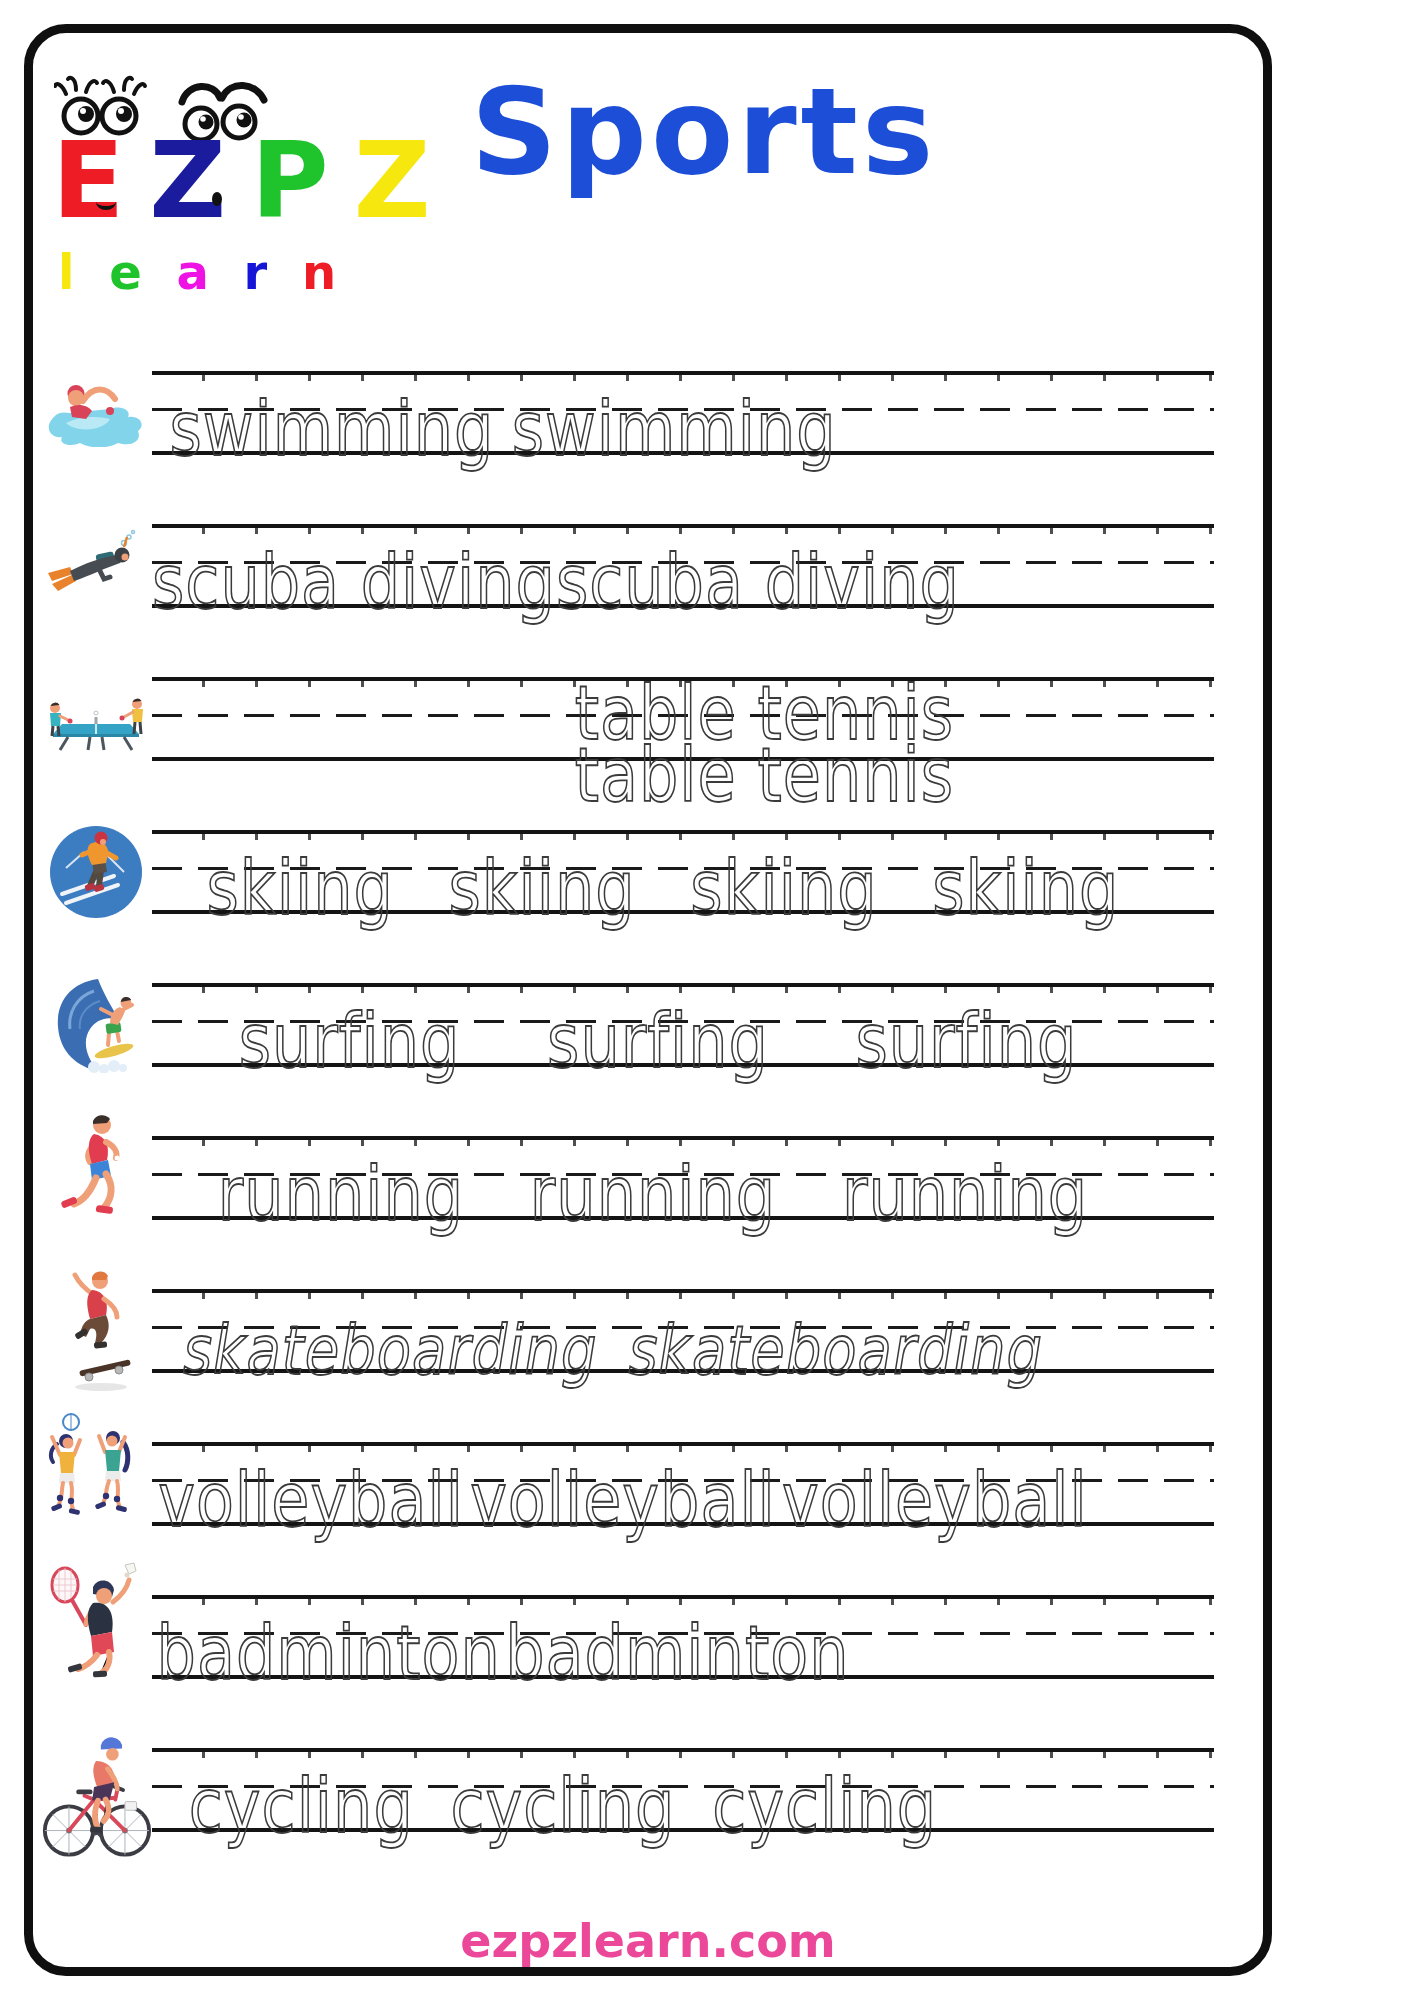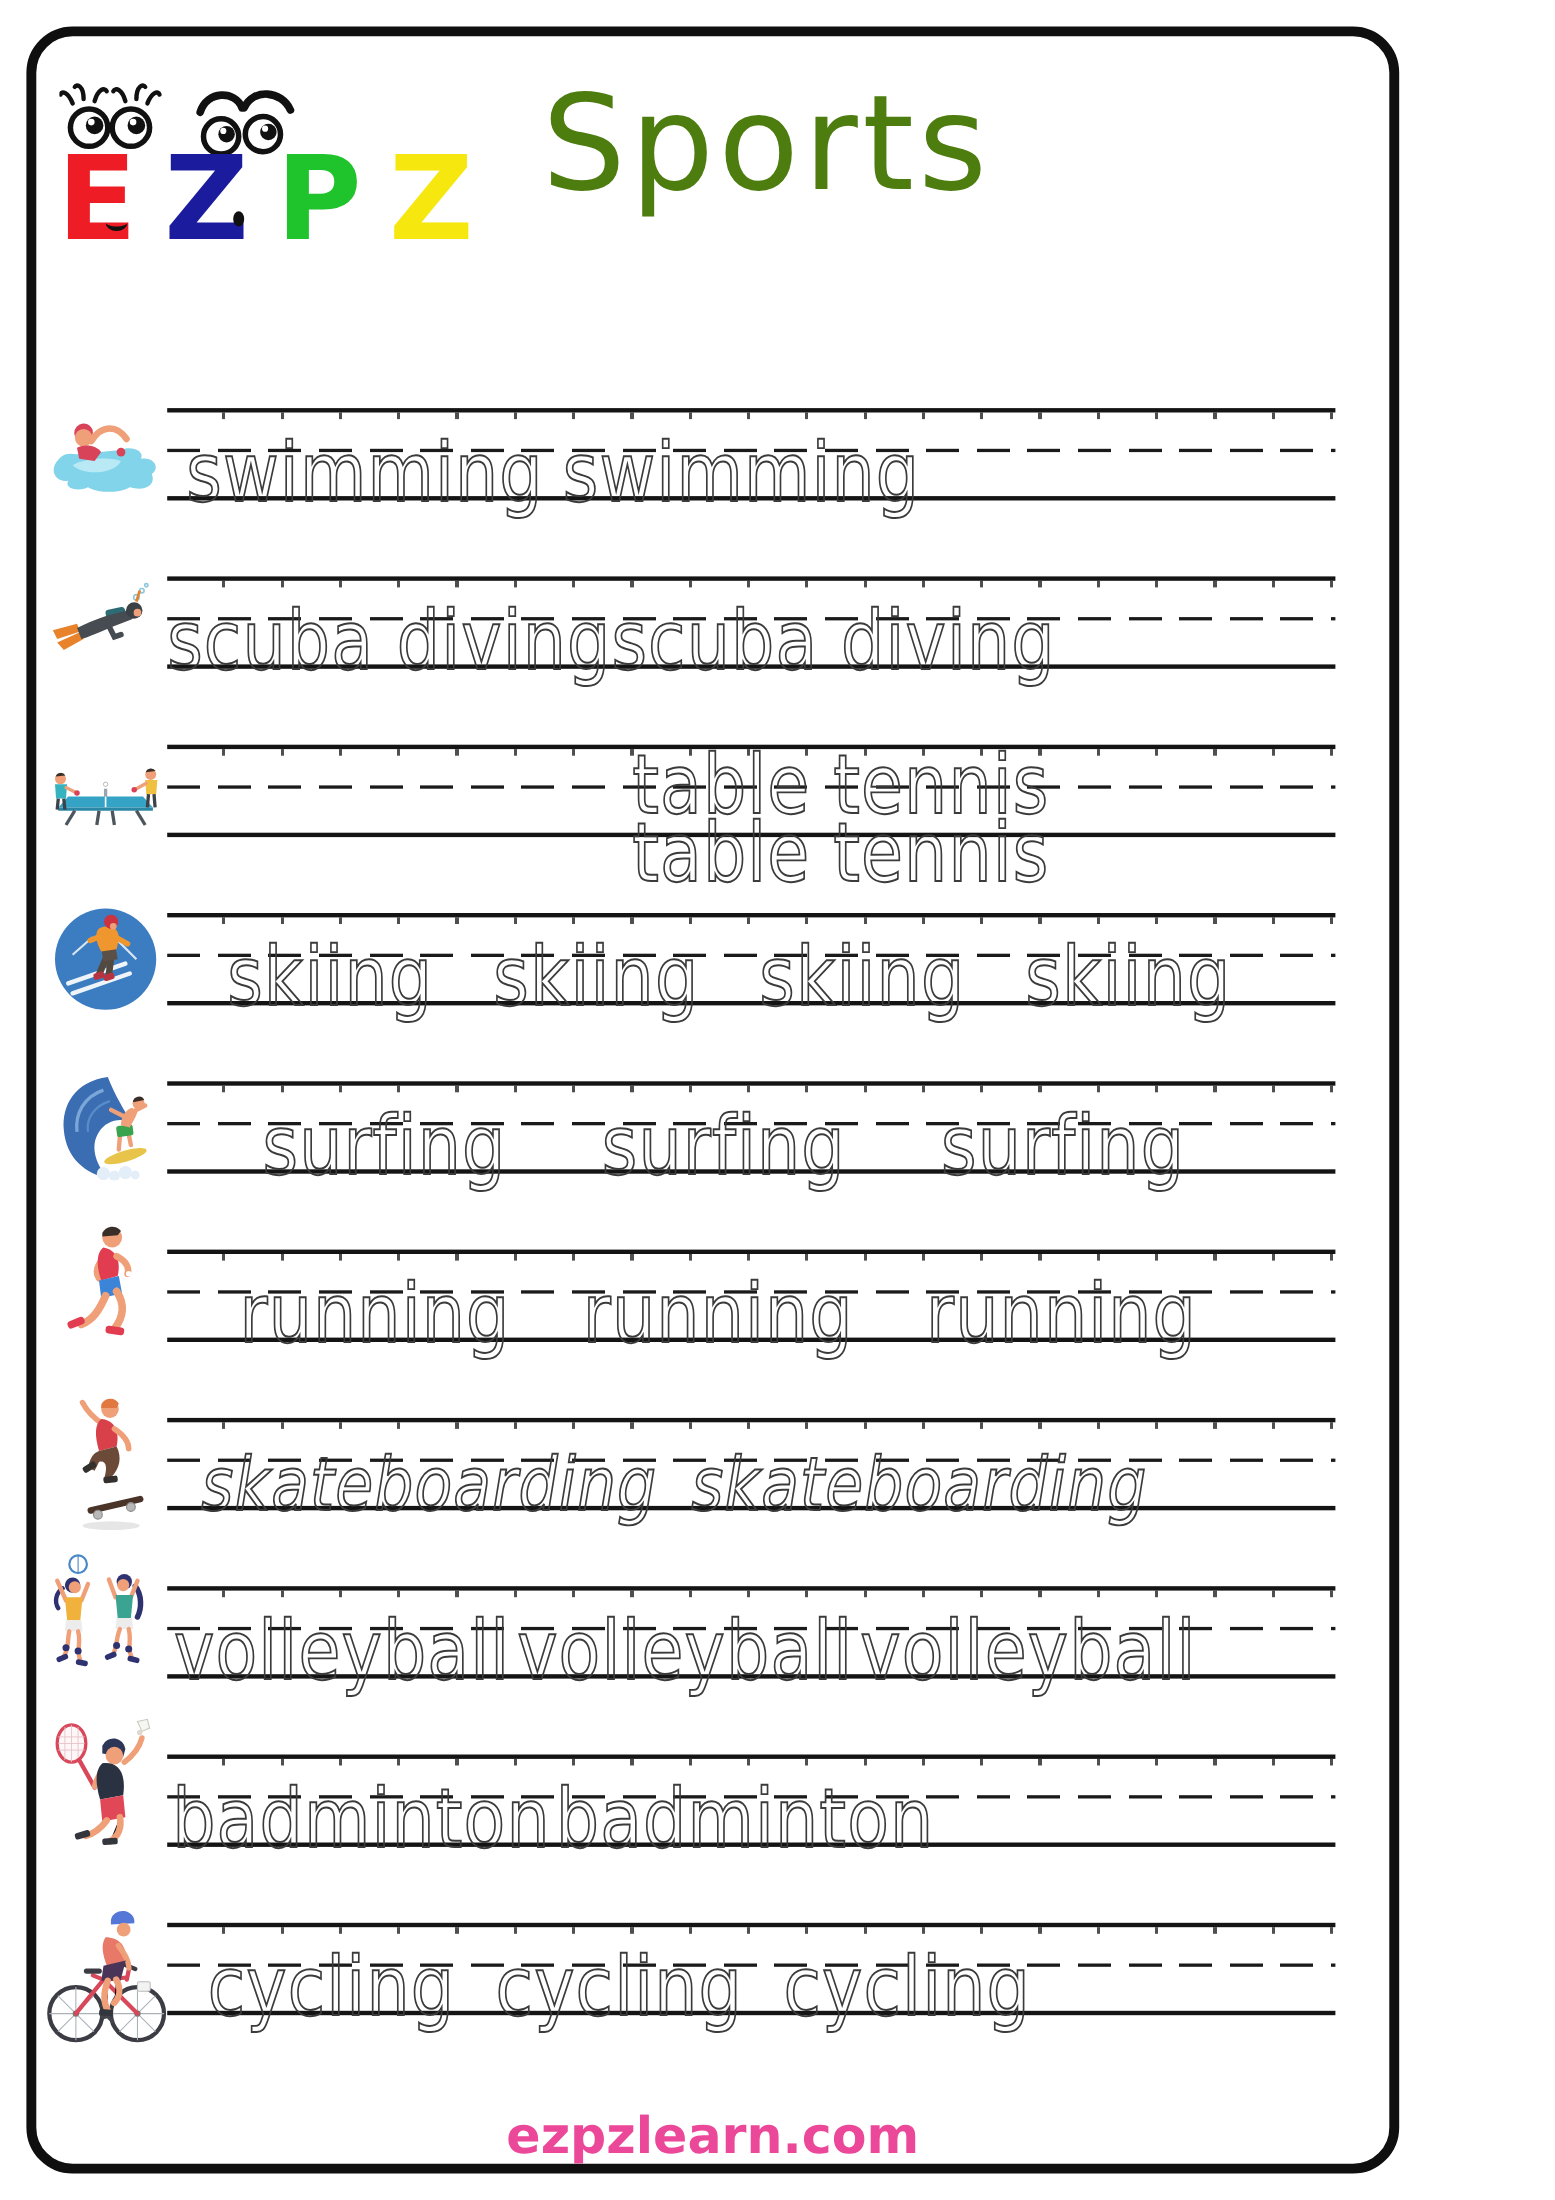--- a/index.html
+++ b/index.html
@@ -26,21 +26,21 @@
   .c-blue2  { color:#1515d8; }
   .eyes-left  { position:absolute; left:2px;   top:-4px; }
   .eyes-right { position:absolute; left:118px; top:2px; }
   .mouth-smile { position:absolute; left:44px; top:118px; width:20px; height:12px;
                  border-bottom:4px solid #111; border-radius:50%; }
   .mouth-o { position:absolute; left:160px; top:116px; width:10px; height:14px;
              background:#111; border-radius:50%; }
 
   
   .title { position:absolute; left:50%; top:62px; transform:translateX(-38%);
-           font-size:120px; font-weight:normal; color:#4d7c0f; letter-spacing:4px; }
+           font-size:120px; font-weight:bold; color:#1d4ed8; letter-spacing:4px; }
   .footer { position:absolute; left:0; right:0; bottom:32px; text-align:center;
             font-size:46px; font-weight:bold; color:#ec4899; }
 
   
   .rows { position:absolute; left:40px; right:52px; top:336px; }
   .row { height:153px; display:flex; align-items:center; }
   .icon-box { flex:0 0 112px; width:112px; display:flex; justify-content:center;
               align-items:center; overflow:visible; }
   .icon-box svg { display:block; }
 
@@ -110,20 +110,27 @@
         <circle cx="71" cy="39" r="2.8" fill="#fff"></circle>
     </svg>
     <div class="ezpz">
       <span class="c-red">E</span>
       <span class="c-blue">Z</span>
       <span class="c-green">P</span>
       <span class="c-yellow">Z</span>
     </div>
     <div class="mouth-smile"></div>
     <div class="mouth-o"></div>
+    <div class="learn">
+      <span class="c-yellow">l</span>
+      <span class="c-green">e</span>
+      <span class="c-mag">a</span>
+      <span class="c-blue2">r</span>
+      <span class="c-red">n</span>
+    </div>
   </div>
 
   <div class="title">Sports</div>
 
   <div class="rows">
 
     <div class="row">
       <div class="icon-box">
         <svg width="100" height="68" viewBox="0 0 100 68">
           <path d="M6 40 C-2 50 6 60 16 58 C12 66 26 68 34 64 C44 70 62 70 72 64 C86 68 96 62 92 52 C100 46 94 36 82 38 C86 30 72 26 64 30 L24 34 C12 32 10 36 6 40 Z" fill="#82d4ea"></path>

